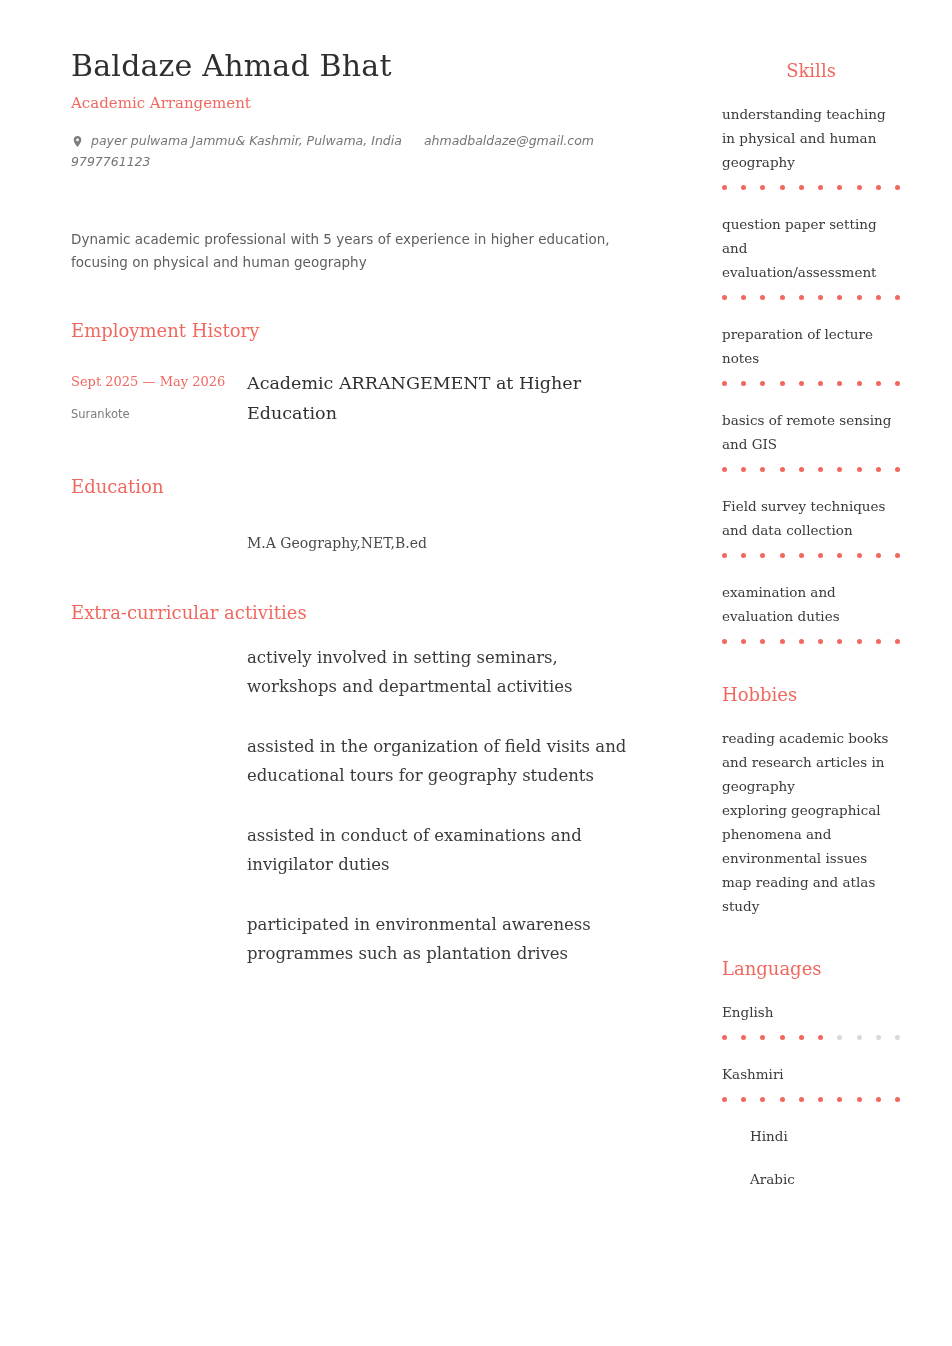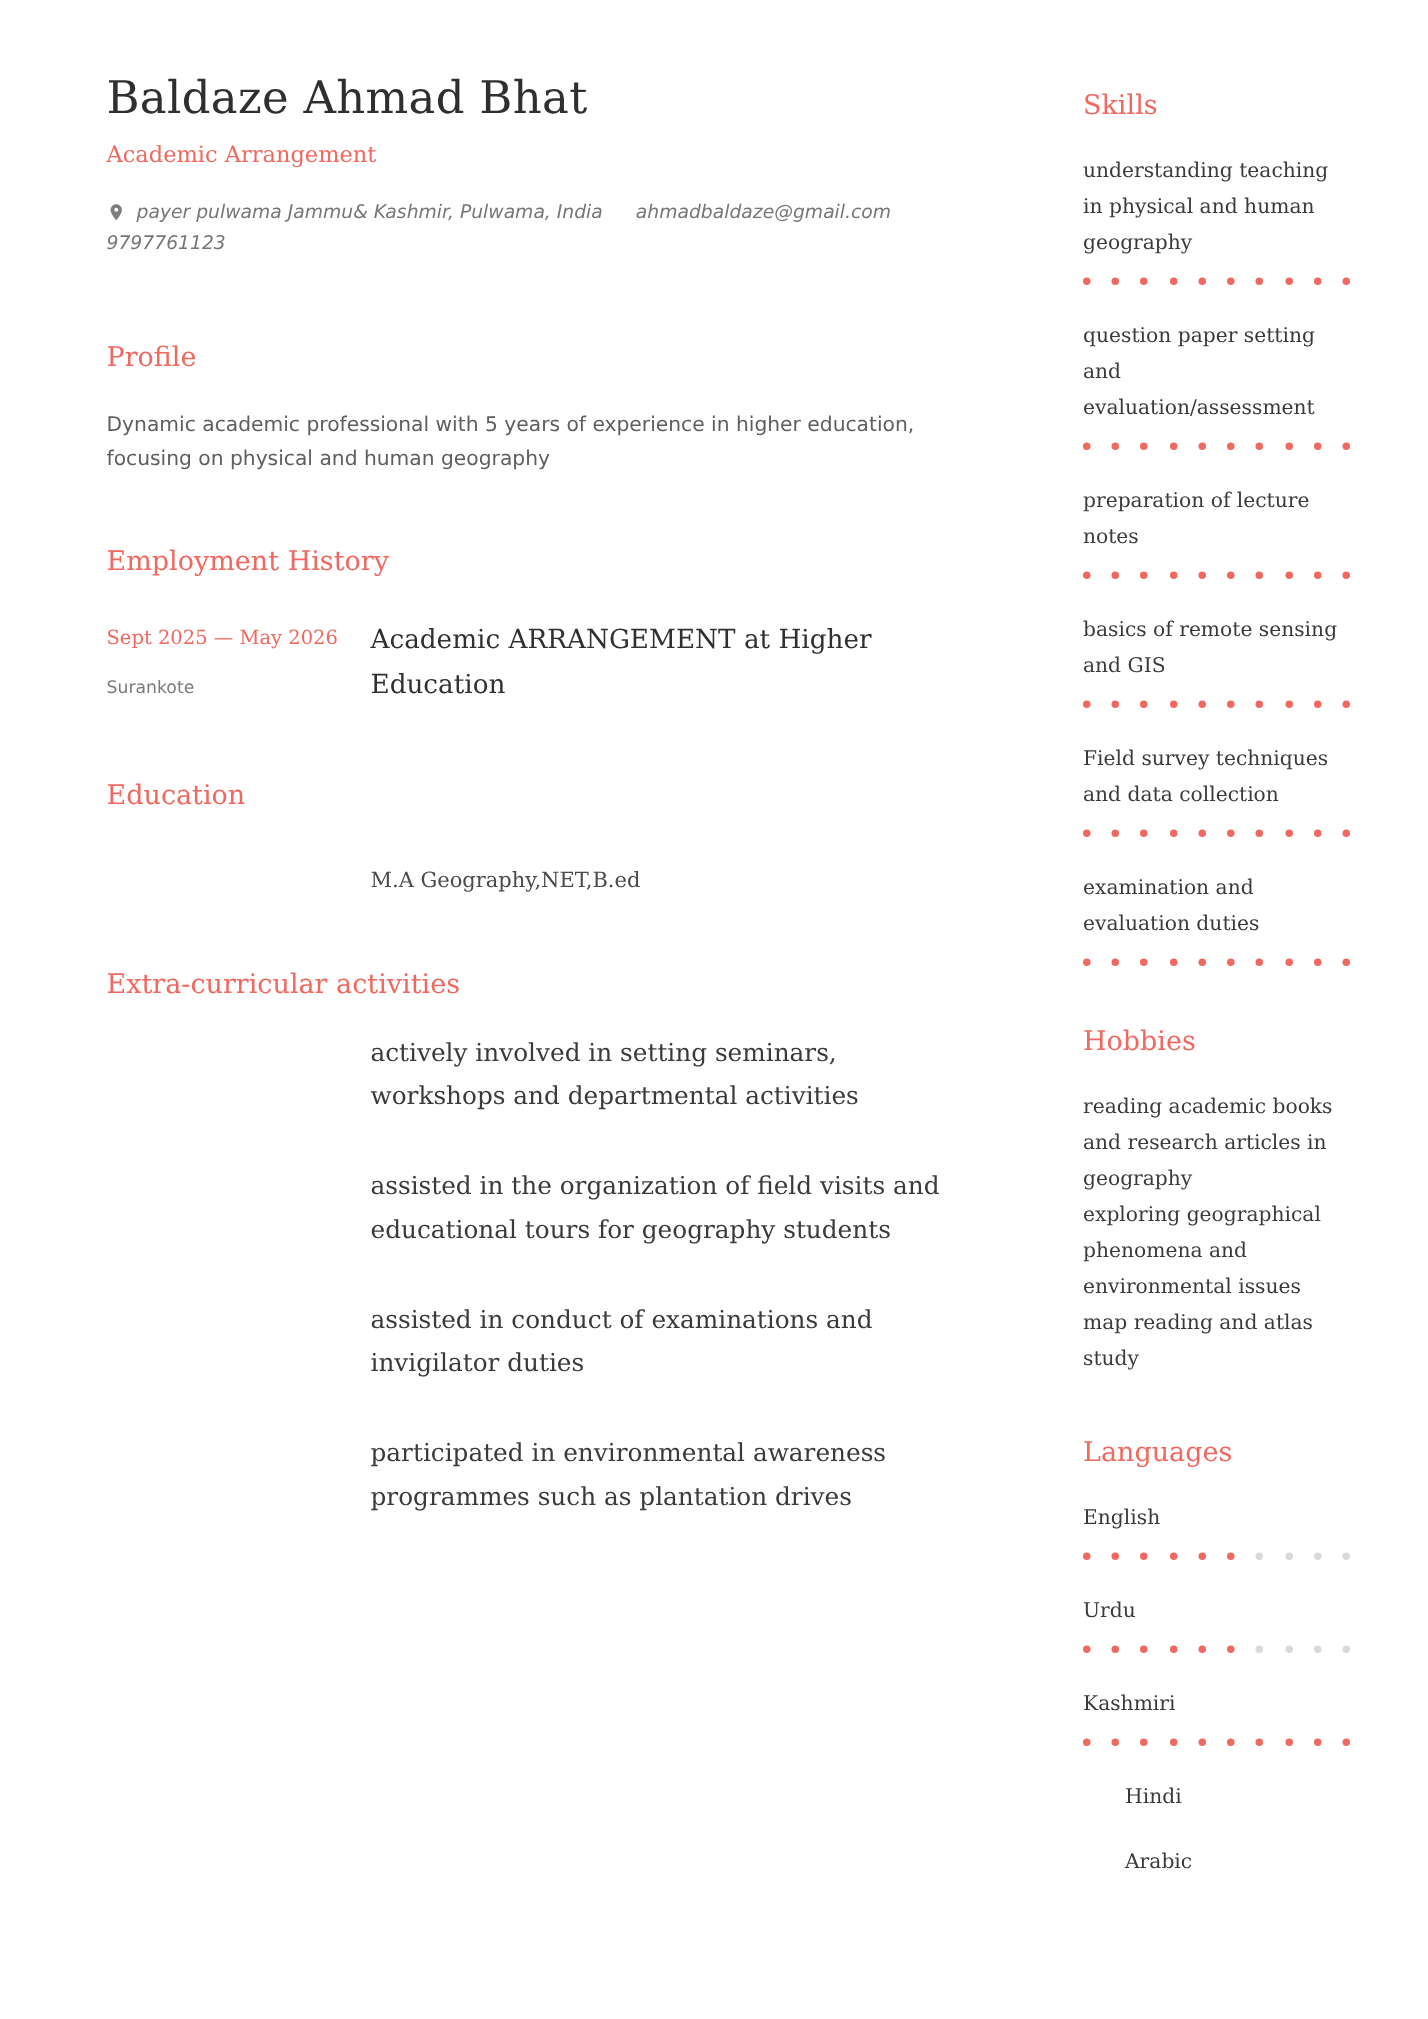--- a/index.html
+++ b/index.html
@@ -76,21 +76,21 @@
 
   .extra-entry{margin-top:19px;}
   .extra-item{
     font-size:16.5px;color:var(--serif-body);line-height:29px;
     margin-top:0;margin-bottom:31px;
   }
   .extra-item:last-child{margin-bottom:0;}
 
   
   .sidebar h2.sec{margin:0;}
-  .skills h2.sec{margin-top:12px;}
+  .skills h2.sec{margin-top:12px;text-align:center;}
   .hobbies h2.sec,.languages h2.sec{margin-top:40px;}
   .side-list{margin-top:20px;}
   .side-label{
     font-size:13.5px;color:var(--serif-body);line-height:24px;
   }
   .dots{
     display:flex;justify-content:space-between;
     margin:11px 0 22px 0;height:5px;
   }
   .dot{
@@ -120,21 +120,20 @@
           </svg>
           <span>payer pulwama Jammu&amp; Kashmir, Pulwama, India</span>
           <span class="contact-sep"></span>
           <span>ahmadbaldaze@gmail.com</span>
         </div>
         <div>9797761123</div>
       </div>
     </header>
 
     <section class="profile">
-      <h2 class="sec">Profile</h2>
       <p>Dynamic academic professional with 5 years of experience in higher education, focusing on physical and human geography</p>
     </section>
 
     <section class="employment">
       <h2 class="sec">Employment History</h2>
       <div class="entry">
         <div class="entry-left">
           <div class="entry-dates">Sept 2025 — May 2026</div>
           <div class="entry-place">Surankote</div>
         </div>
@@ -290,35 +289,20 @@
               <span class="dot filled"></span>
               <span class="dot filled"></span>
               <span class="dot filled"></span>
               <span class="dot"></span>
               <span class="dot"></span>
               <span class="dot"></span>
               <span class="dot"></span>
             </div>
           </div>
           <div class="lang-item">
-            <div class="side-label">Urdu</div>
-            <div class="dots">
-              <span class="dot filled"></span>
-              <span class="dot filled"></span>
-              <span class="dot filled"></span>
-              <span class="dot filled"></span>
-              <span class="dot filled"></span>
-              <span class="dot filled"></span>
-              <span class="dot"></span>
-              <span class="dot"></span>
-              <span class="dot"></span>
-              <span class="dot"></span>
-            </div>
-          </div>
-          <div class="lang-item">
             <div class="side-label">Kashmiri</div>
             <div class="dots">
               <span class="dot filled"></span>
               <span class="dot filled"></span>
               <span class="dot filled"></span>
               <span class="dot filled"></span>
               <span class="dot filled"></span>
               <span class="dot filled"></span>
               <span class="dot filled"></span>
               <span class="dot filled"></span>

